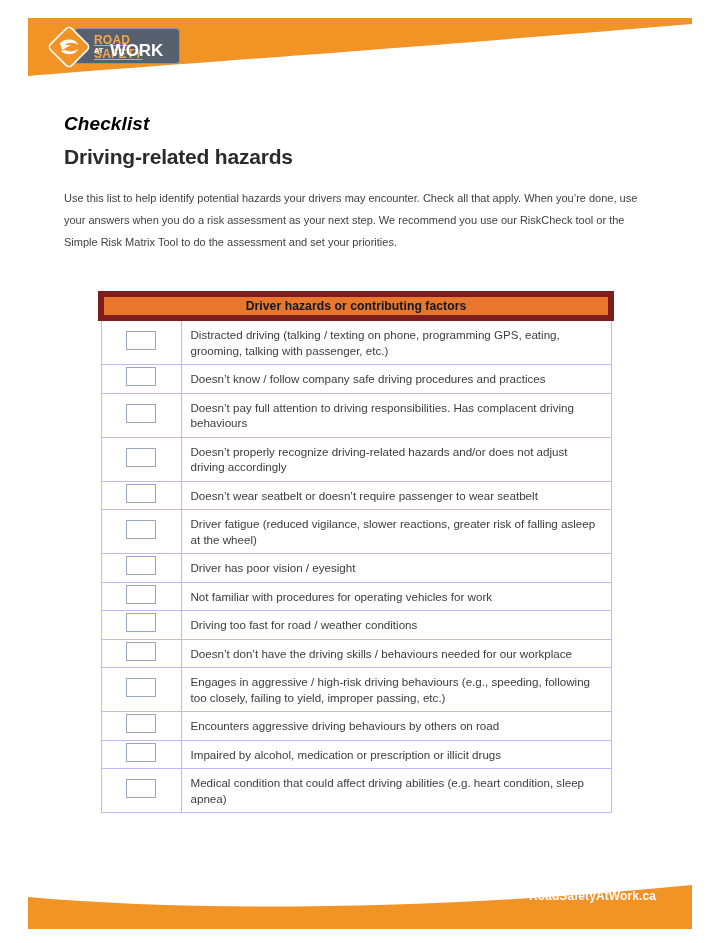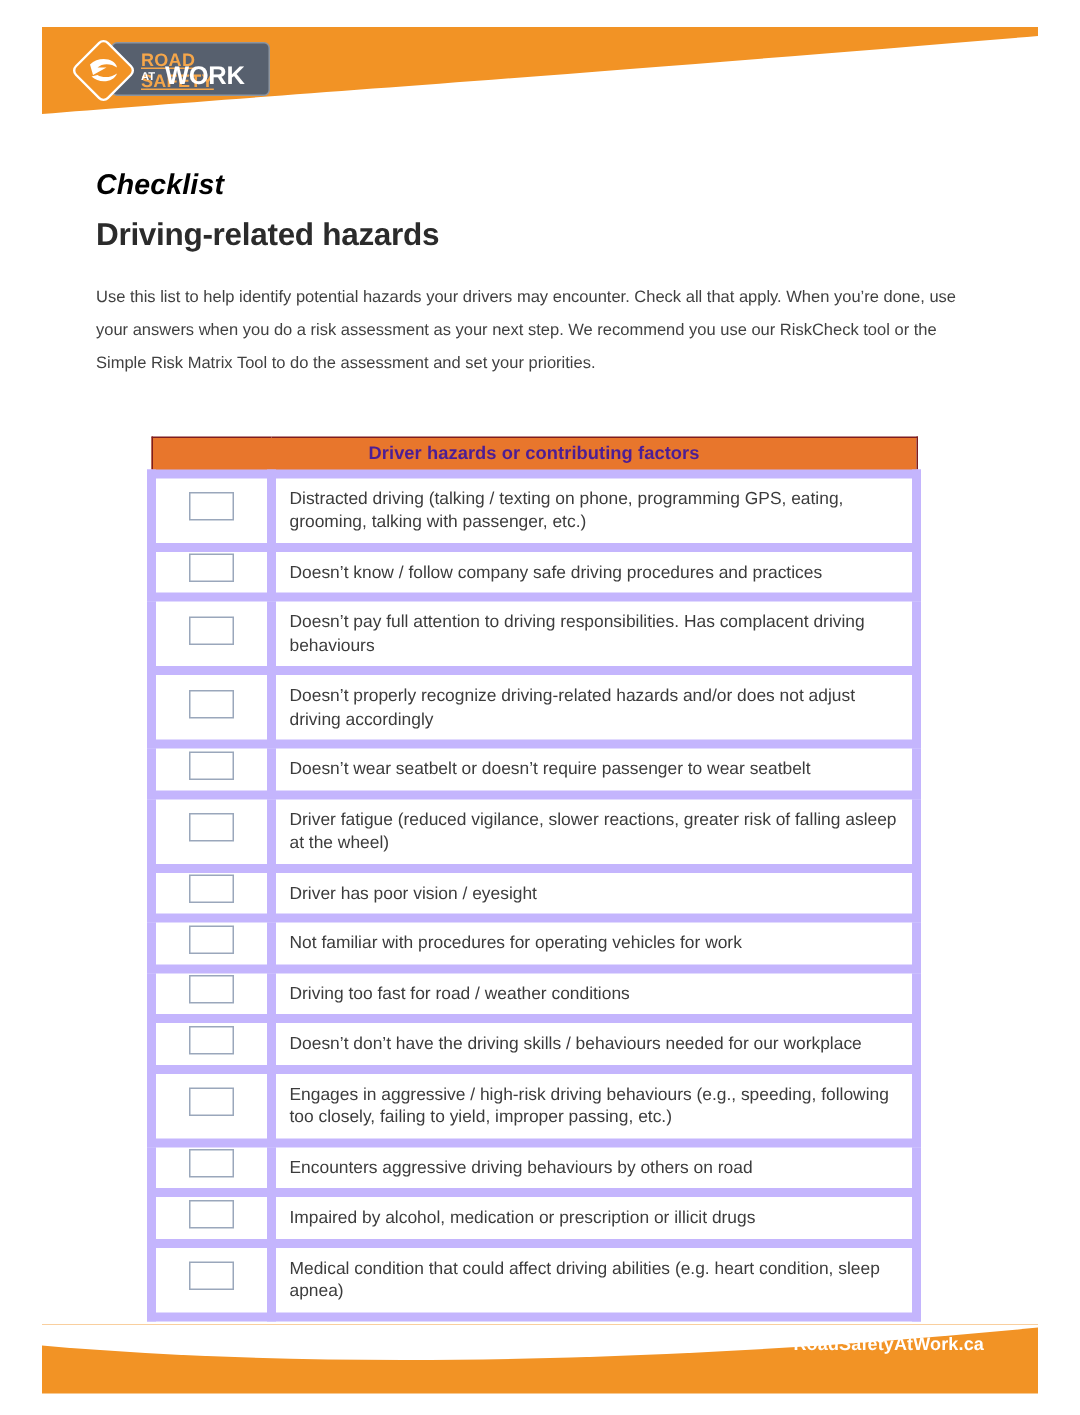--- a/index.html
+++ b/index.html
@@ -137,30 +137,30 @@
   .tbl {
     position: absolute;
     top: 291px;
     left: 98px;
     width: 516px;
     border-collapse: collapse;
     table-layout: fixed;
   }
   .tbl th {
     background: #E8762C;
-    color: #4c1d95;
+    color: #0f172a;
     font-size: 12.2px;
     font-weight: bold;
     height: 24px;
     text-align: center;
-    border: 1px solid #7f1d1d;
+    border: 6px solid #7f1d1d;
     letter-spacing: 0.05px;
   }
   .tbl td {
-    border: 6px solid #c4b5fd;
+    border: 1px solid #c4b5fd;
     vertical-align: middle;
   }
   .col-check { width: 80px; }
   .cell-check {
     text-align: center;
     padding: 0;
   }
   .cbox {
     display: inline-block;
     width: 30px;

